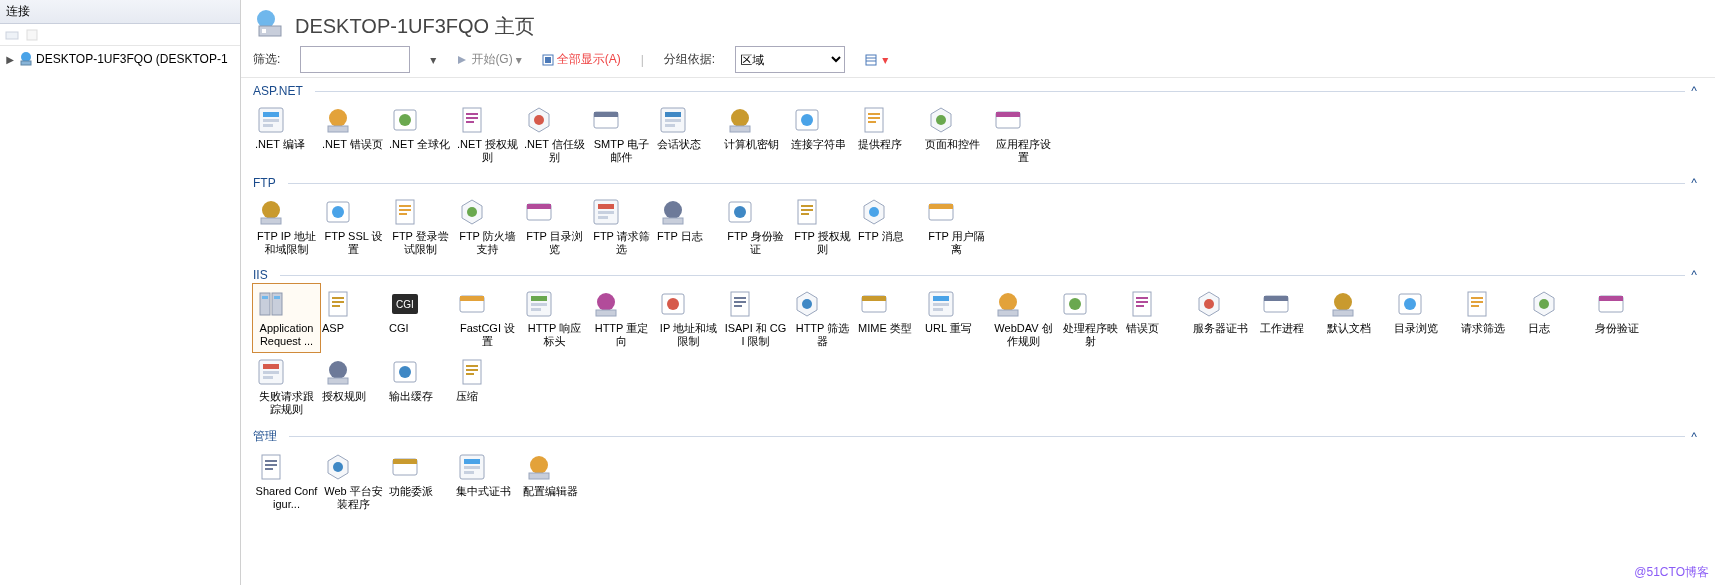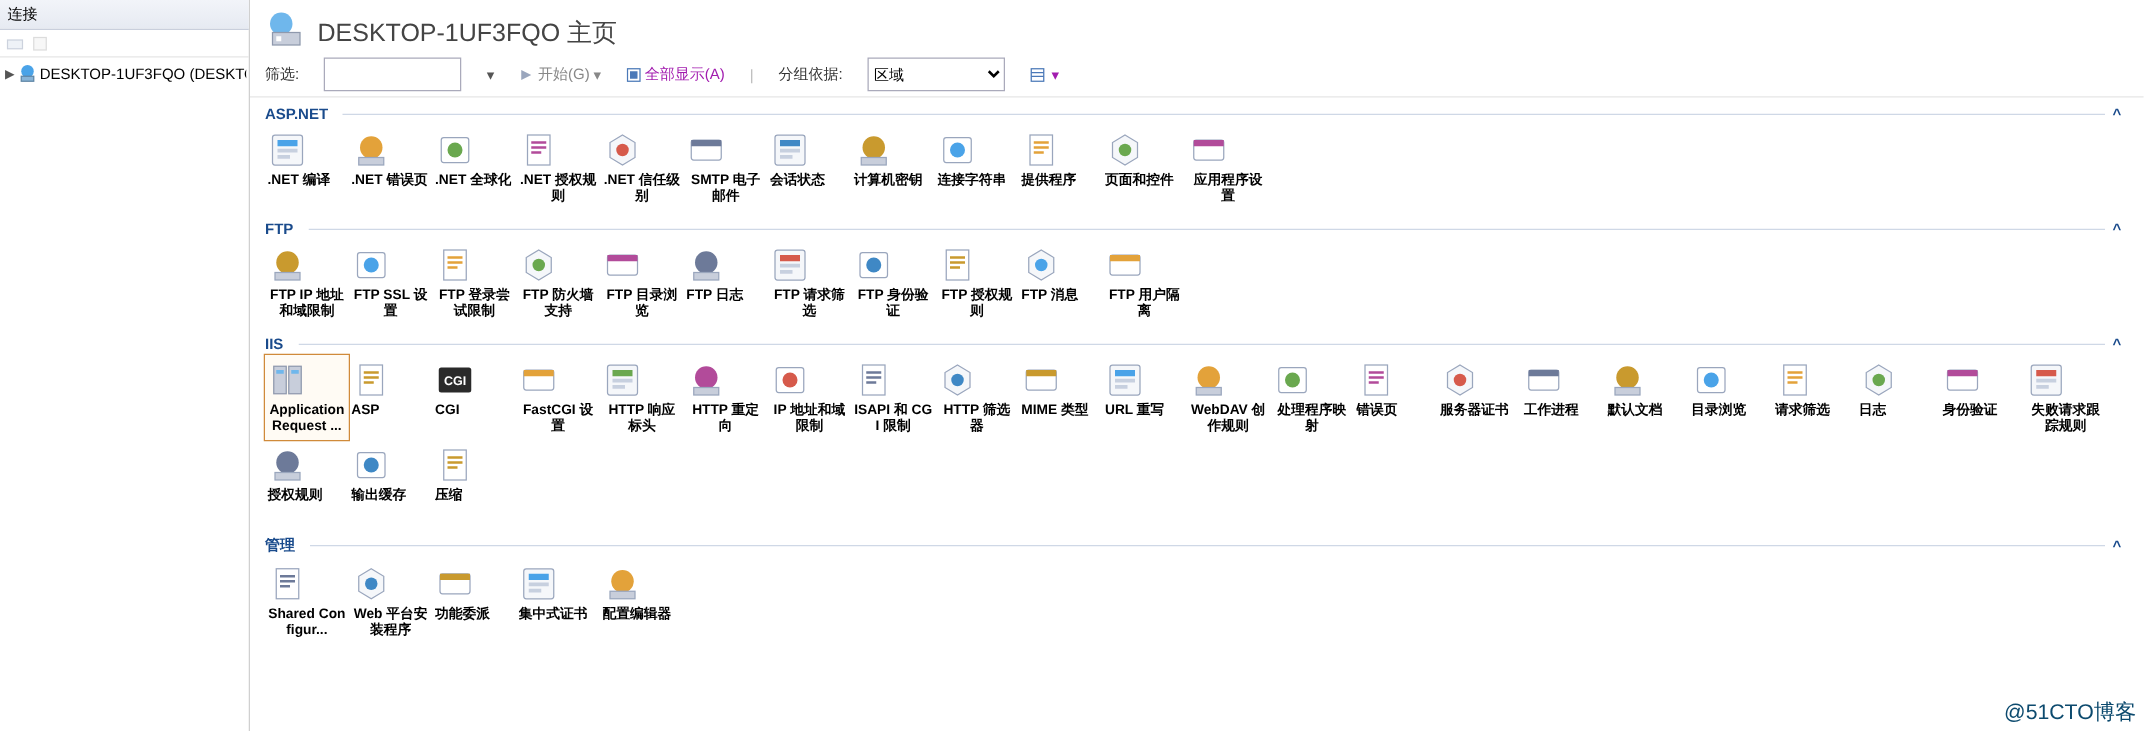--- a/index.html
+++ b/index.html
@@ -1,52 +1,52 @@
 <!DOCTYPE html>
 <html><head>
 <meta charset="utf-8">
 <style>
 * { box-sizing: border-box; margin: 0; padding: 0; font-family: "Microsoft YaHei", "Segoe UI", Tahoma, sans-serif; }
 body { background: #fff; width: 1715px; height: 585px; overflow: hidden; font-size: 12px; color: #000; }
 .layout { display: flex; height: 100%; }
 
 
-.sidebar { width: 200px; border-right: 1px solid #d0d0d0; display: flex; flex-direction: column; }
+.sidebar { width: 241px; border-right: 1px solid #d0d0d0; display: flex; flex-direction: column; }
 .side-header { background: linear-gradient(#f2f4f9,#e6eaf2); border-bottom: 1px solid #c9cfdc; padding: 3px 6px; font-size: 12px; }
 .side-toolbar { height: 22px; border-bottom: 1px solid #e6e6e6; display:flex; align-items:center; gap:4px; padding:0 4px; }
 .side-toolbar .tb-btn { width:16px; height:16px; display:inline-flex; align-items:center; justify-content:center; opacity:.5; }
 .tree { padding: 4px 2px; }
 .tree-row { display:flex; align-items:center; gap:2px; padding:1px 2px; white-space:nowrap; overflow:hidden; cursor:default; }
 .tree-row .twisty { width:12px; text-align:center; color:#555; font-size:10px;}
 .tree-row .ticon { width:16px; height:16px; display:inline-flex; align-items:center; justify-content:center; }
 
 
 .main { flex:1; display:flex; flex-direction:column; position:relative; }
 .title-bar { display:flex; align-items:flex-end; gap:10px; padding:8px 10px 4px 12px; }
 .title-bar .tb-icon { width:32px; height:32px; }
 .title-text { font-size:20px; color:#444; }
 .filter-bar { display:flex; align-items:center; gap:20px; padding:2px 10px 4px 12px; border-bottom:1px solid #e6e6e6; font-size:12px; color:#333; }
 .filter-bar select, .filter-bar .combo { border:1px solid #aab; background:#fff; font-size:12px; height:27px; }
 .filter-bar .combo { width:110px; }
 .filter-bar .btnish { display:inline-flex; align-items:center; gap:3px; color:#888; }
-.filter-bar .btnish.enabled { color:#a21caf; }
+.filter-bar .btnish.enabled { color:#ef4444; }
 
 .content { flex:1; overflow:auto; padding: 4px 12px 8px 12px; }
-.group { margin-bottom: 6px; font-weight: bold; }
+.group { margin-bottom: 6px; }
 .group-header { display:flex; align-items:center; gap:6px; color:#1a4b8c; padding:2px 0; cursor:pointer; }
 .group-header .gh-text { font-size:12px; }
 .group-line { flex:1; height:1px; background:#cfd8e6; margin-left:6px; }
 .group-header .collapse-arrow { color:#1a4b8c; font-size:12px; margin-right:6px; }
 .icons { display:flex; flex-wrap:wrap; }
 .item { width:67px; display:flex; flex-direction:column; align-items:flex-start; padding:4px 2px 2px 2px; text-align:center; font-size:11px; line-height:1.2; cursor:default; }
 .item.selected { outline:1px solid #d08a3a; background:rgba(255,200,120,.08); }
 .item .ic { width:32px; height:32px; margin-bottom:2px; display:flex; align-items:center; justify-content:center; }
 .item .lbl { max-width:64px; height:28px; overflow:hidden; display:block; word-break:break-all; }
 
-.watermark { position:absolute; right:6px; bottom:4px; font-size:17px; color:#0c4a6e; }
+.watermark { position:absolute; right:6px; bottom:4px; font-size:12px; color:#8b5cf6; }
 
 
 svg { display:block; }
 </style>
 </head>
 <body>
 
 <div class="layout">
 
   <div class="sidebar">
@@ -290,36 +290,36 @@
                 <svg width="32" height="32" viewBox="0 0 32 32">
                   <rect x="4" y="8" width="24" height="16" rx="2" fill="#fff" stroke="#9aa6bd"></rect>
                   <rect x="4" y="8" width="24" height="5" fill="#b24b9a"></rect>
                 </svg>
               </div>
               <span class="lbl">FTP 目录浏览</span>
             </div>
             <div class="item">
               <div class="ic">
                 <svg width="32" height="32" viewBox="0 0 32 32">
-                  <circle cx="16" cy="14" r="9" fill="#6d7a99"></circle>
-                  <rect x="6" y="22" width="20" height="6" fill="#c8cedb" stroke="#9aa6bd"></rect>
-                </svg>
-              </div>
-              <span class="lbl">FTP 日志</span>
-            </div>
-            <div class="item">
-              <div class="ic">
-                <svg width="32" height="32" viewBox="0 0 32 32">
                   <rect x="4" y="4" width="24" height="24" rx="2" fill="#f5f7fa" stroke="#9aa6bd"></rect>
                   <rect x="8" y="8" width="16" height="5" fill="#d65a4b"></rect>
                   <rect x="8" y="15" width="16" height="3" fill="#c7d0df"></rect>
                   <rect x="8" y="20" width="10" height="3" fill="#c7d0df"></rect>
                 </svg>
               </div>
               <span class="lbl">FTP 请求筛选</span>
+            </div>
+            <div class="item">
+              <div class="ic">
+                <svg width="32" height="32" viewBox="0 0 32 32">
+                  <circle cx="16" cy="14" r="9" fill="#6d7a99"></circle>
+                  <rect x="6" y="22" width="20" height="6" fill="#c8cedb" stroke="#9aa6bd"></rect>
+                </svg>
+              </div>
+              <span class="lbl">FTP 日志</span>
             </div>
             <div class="item">
               <div class="ic">
                 <svg width="32" height="32" viewBox="0 0 32 32">
                   <rect x="5" y="6" width="22" height="20" rx="2" fill="#fff" stroke="#9aa6bd"></rect>
                   <circle cx="16" cy="16" r="6" fill="#3f88c5"></circle>
                 </svg>
               </div>
               <span class="lbl">FTP 身份验证</span>
             </div>

